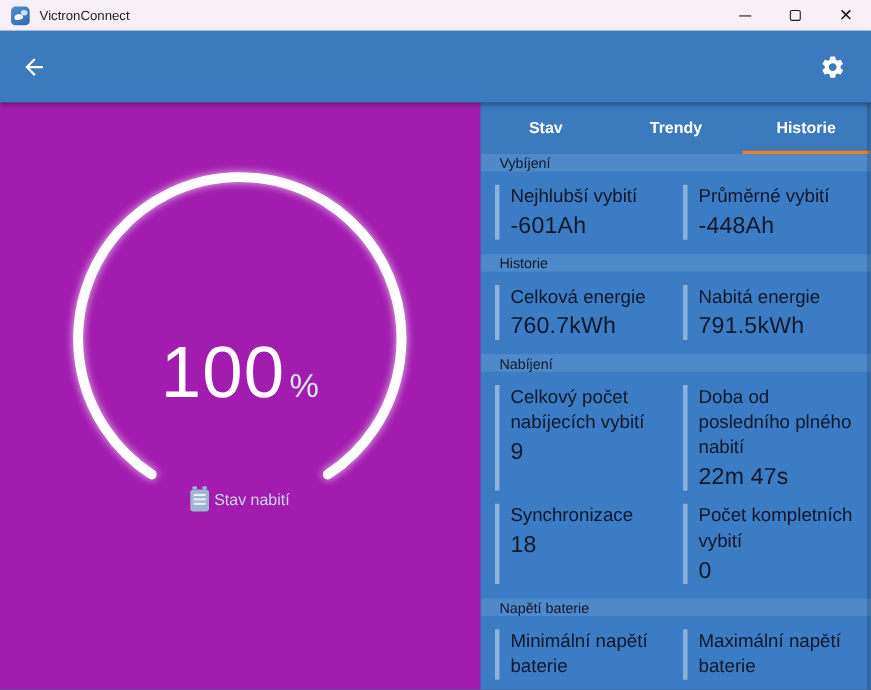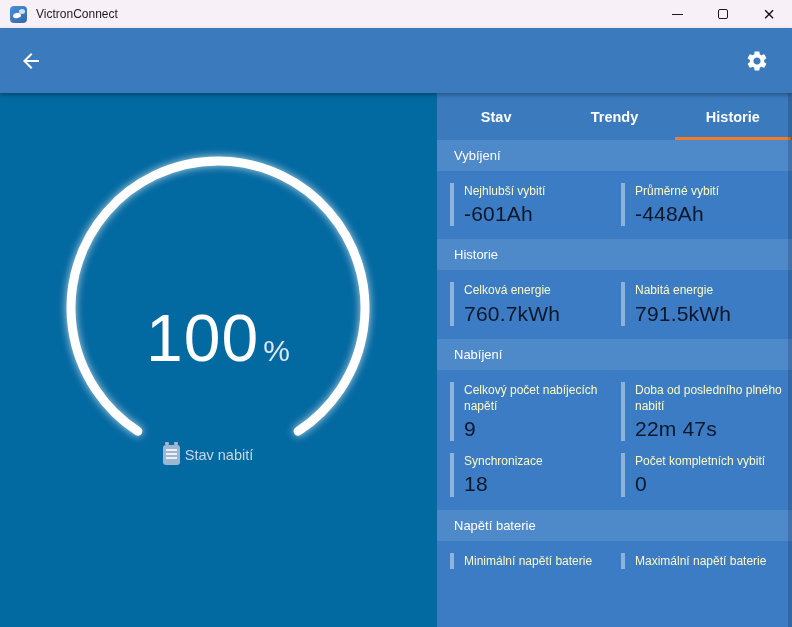--- a/index.html
+++ b/index.html
@@ -48,30 +48,30 @@
   }
   .icon-btn { background:none; border:none; padding:0; display:flex; align-items:center; justify-content:center; }
   .back-btn { width:30px; height:30px; }
   .appbar-title { color:#ffffff; font-size:20px; font-weight:500; margin-left:30px; letter-spacing:.3px; }
   .settings-btn { margin-left:auto; width:30px; height:30px; }
 
   
   .content { display:flex; height:534px; position:relative; }
 
   
-  .left-panel { width:437px; flex:none; background:#0369a1; position:relative; }
+  .left-panel { width:437px; flex:none; background:#a21caf; position:relative; }
   .gauge-svg { position:absolute; left:53px; top:50px; }
   .gauge-arc-path { filter:drop-shadow(0 0 4px rgba(255,255,255,.75)); }
   .gauge-value {
     position:absolute; top:212px; left:0; width:437px; text-align:center;
     color:#ffffff; font-size:66px; font-weight:300; line-height:1; letter-spacing:1px;
   }
   .gauge-unit { font-size:30px; font-weight:400; color:#dde7f1; margin-left:4px; }
   .gauge-caption {
-    position:absolute; top:352px; left:4px; width:408px;
+    position:absolute; top:352px; left:14px; width:408px;
     display:flex; align-items:center; justify-content:center; gap:5px;
   }
   .battery-icon { position:relative; width:17px; height:20px; background:#9db7d1; border-radius:3px; flex:none; }
   .battery-icon::before {
     content:""; position:absolute; top:-3px; left:2px; width:4px; height:3px;
     background:#9db7d1; border-radius:1px; box-shadow:9px 0 0 #9db7d1;
   }
   .battery-icon::after {
     content:""; position:absolute; left:3px; right:3px; top:4px; height:2px;
     background:#eaf0f6; box-shadow:0 4px 0 #eaf0f6, 0 8px 0 #eaf0f6;
@@ -85,29 +85,29 @@
     flex:1; position:relative; border:none; background:transparent;
     color:#ffffff; font-size:14.5px; font-weight:700;
     display:flex; align-items:center; justify-content:center; font-family:inherit;
   }
   .tab.active::after {
     content:""; position:absolute; left:1px; right:1px; bottom:0; height:3px;
     background:#f07c26;
   }
 
   .section-header {
-    height:31px; background:#4e8aca; display:flex; align-items:center;
-    padding-left:17px; color:#ffffff; font-size:13px;
+    height:16px; background:#4e8aca; display:flex; align-items:center;
+    padding-left:17px; color:#0f172a; font-size:13px;
   }
   .section-body {
     display:grid; grid-template-columns:1fr 1fr; column-gap:10px;
     padding:12px 10px 1px 13px;
   }
   .item { border-left:4px solid rgba(255,255,255,.42); padding-left:10px; margin-bottom:12px; }
-  .item-label { color:#fef9c3; font-size:12px; line-height:1.35; }
+  .item-label { color:#0f172a; font-size:17px; line-height:1.35; }
   .item-value { color:#0f172a; font-size:21px; font-weight:300; margin-top:3px; letter-spacing:.2px; line-height:1.15; }
 
   .scrollbar { position:absolute; top:0; right:0; bottom:0; width:4px; background:rgba(0,0,0,.16); }
 </style>
 </head>
 <body>
 
 <div class="window">
 
   <div class="titlebar">
@@ -187,21 +187,21 @@
             <div class="item-label">Nabitá energie</div>
             <div class="item-value">791.5kWh</div>
           </div>
         </div>
       </div>
 
       <div class="section">
         <div class="section-header">Nabíjení</div>
         <div class="section-body">
           <div class="item">
-            <div class="item-label">Celkový počet nabíjecích napětí</div>
+            <div class="item-label">Celkový počet nabíjecích vybití</div>
             <div class="item-value">9</div>
           </div>
           <div class="item">
             <div class="item-label">Doba od posledního plného nabití</div>
             <div class="item-value">22m 47s</div>
           </div>
           <div class="item">
             <div class="item-label">Synchronizace</div>
             <div class="item-value">18</div>
           </div>

